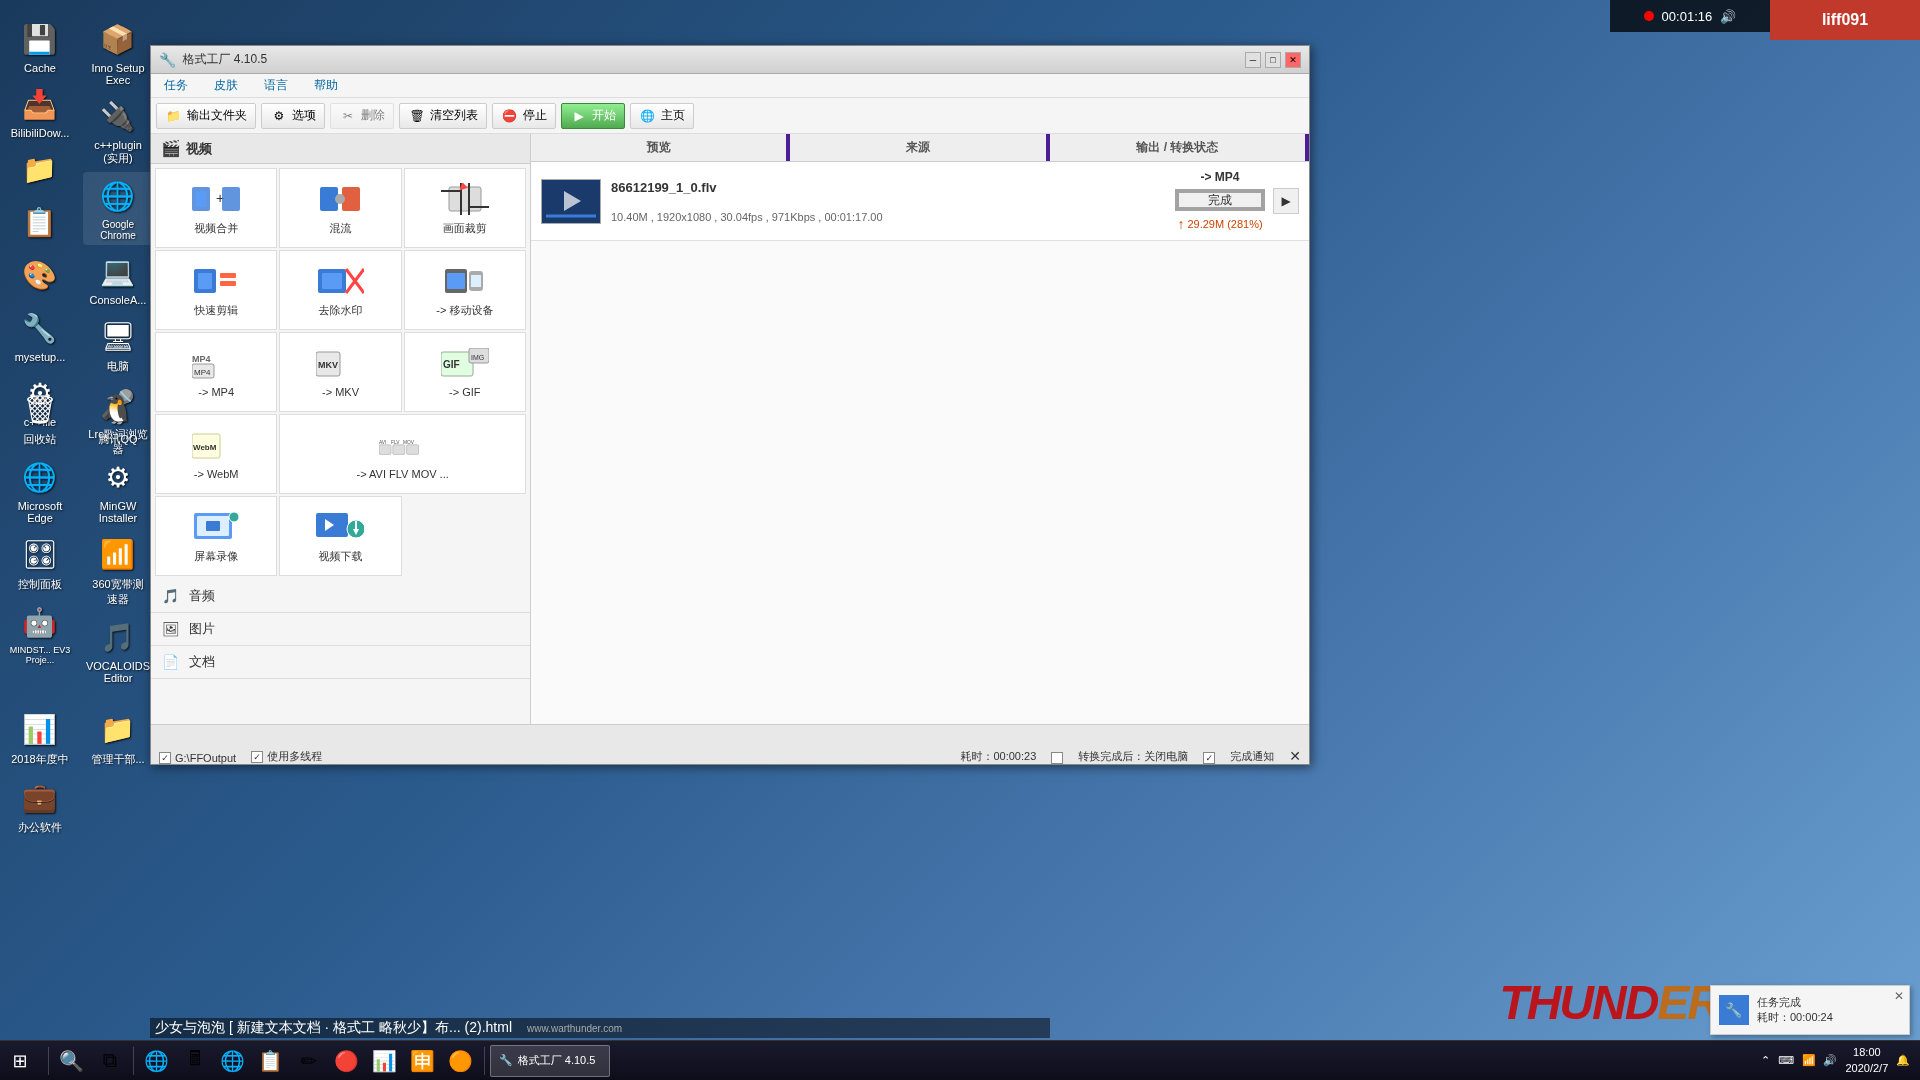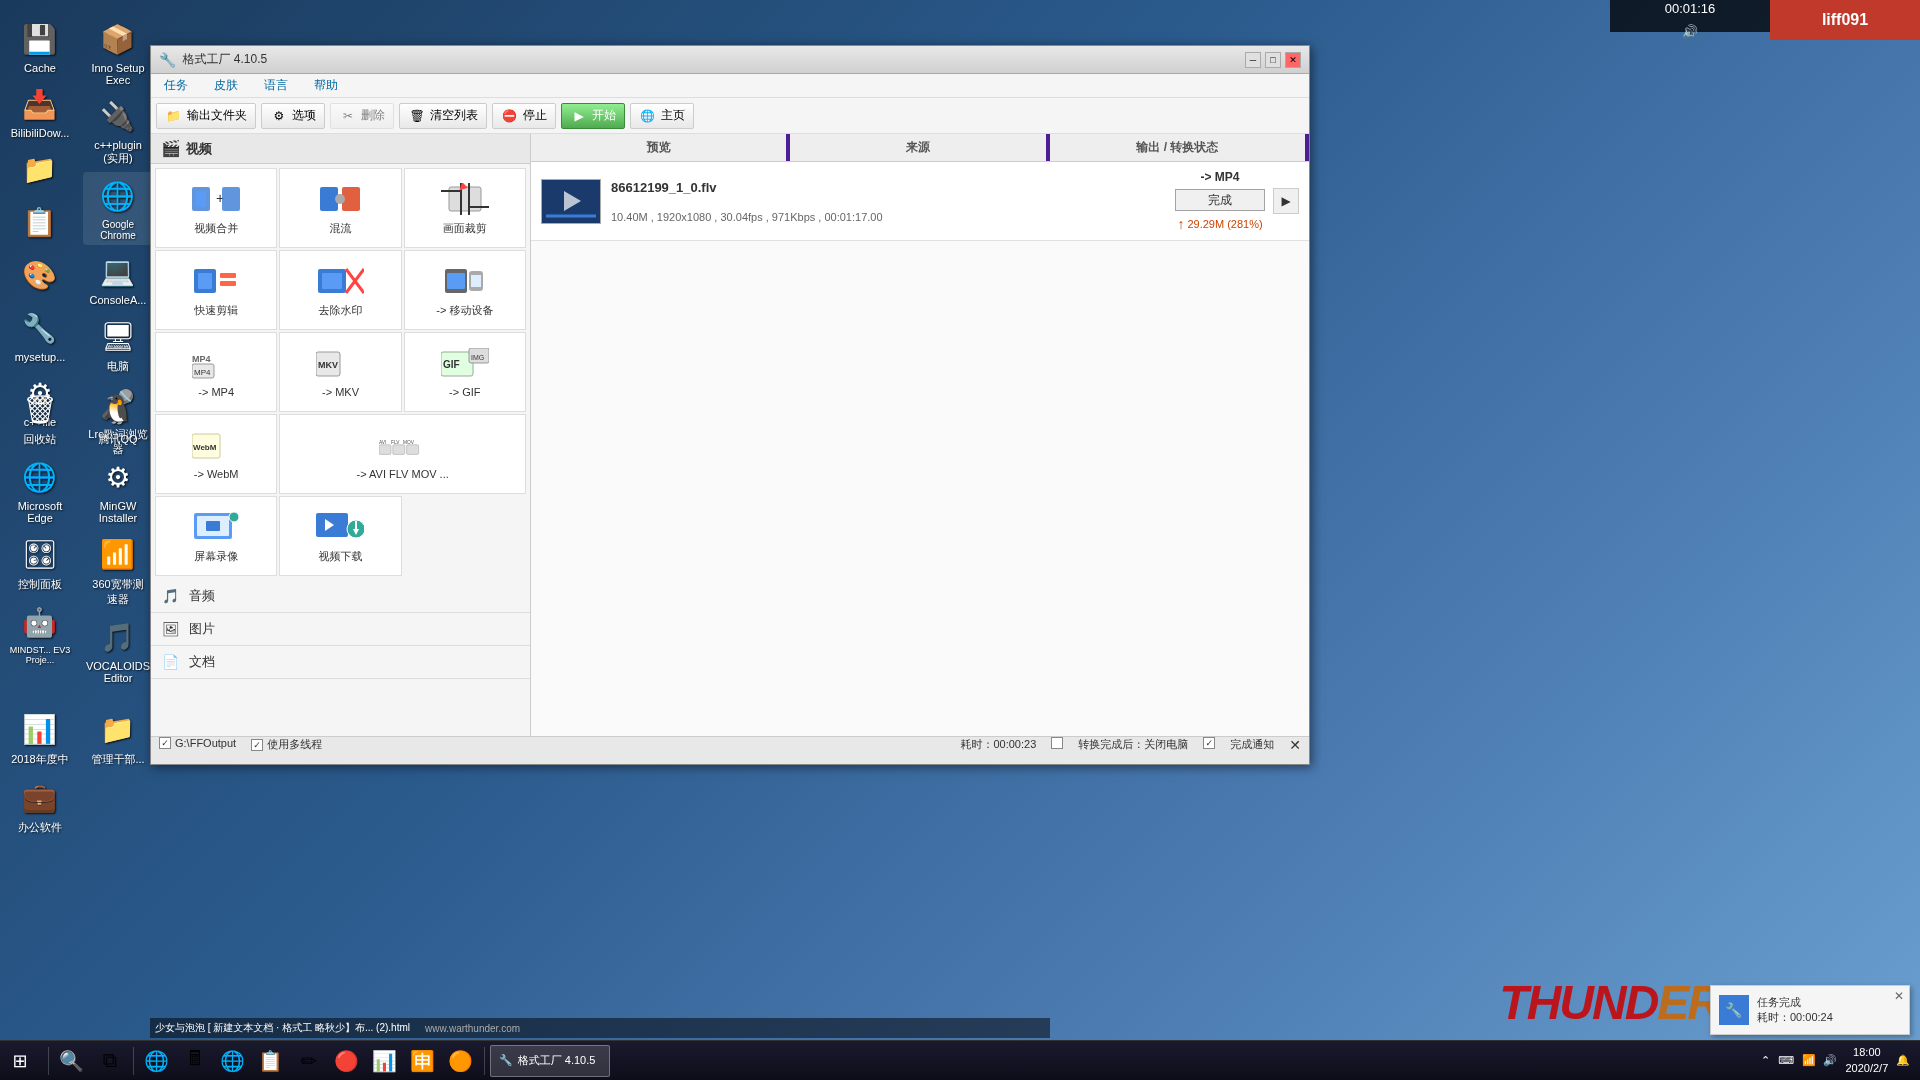--- a/index.html
+++ b/index.html
@@ -30,21 +30,20 @@
       height: 30px;
       background: rgba(0,0,0,0.7);
       display: flex;
       align-items: center;
       justify-content: flex-end;
       padding: 16px 10px;
       gap: 10px;
       color: white;
       font-size: 13px;
       z-index: 100;
-      flex-direction: column;
     }
     .rec-dot {
       width: 10px;
       height: 10px;
       border-radius: 50%;
       background: red;
     }
 
     
     .user-avatar {
@@ -303,21 +302,21 @@
     }
     .convert-arrow {
       color: #333;
       font-size: 12px;
       font-weight: bold;
     }
     .convert-status {
       width: 90px;
       height: 22px;
       background: #f0f0f0;
-      border: 1px solid #a3a3a3;
+      border: 4px solid #a3a3a3;
       display: flex;
       align-items: center;
       justify-content: center;
       font-size: 12px;
       color: #333;
     }
     .convert-size {
       font-size: 11px;
       color: #cc4400;
       display: flex;
@@ -333,25 +332,25 @@
       align-items: center;
       justify-content: center;
       cursor: pointer;
       color: #333;
       font-size: 12px;
       margin-left: 8px;
     }
 
     
     .status-bar {
-      height: 28px;
+      height: 40px;
       background: #e8e8e8;
       border-top: 1px solid #ccc;
       display: flex;
-      align-items: flex-start;
+      align-items: flex-end;
       padding: 0 8px;
       gap: 15px;
       font-size: 11px;
       color: #333;
     }
     .status-item {
       display: flex;
       align-items: center;
       gap: 4px;
     }
@@ -633,21 +632,21 @@
   </div>
 
   <div style="position:absolute;top:700px;left:78px;width:78px;display:flex;flex-direction:column;gap:2px;padding:5px;">
     <div class="desktop-icon">
       <div class="icon-img">📁</div>
       <span>管理干部...</span>
     </div>
   </div>
 
   <div style="position:absolute;bottom:42px;left:150px;width:900px;height:20px;background:rgba(0,0,0,0.5);display:flex;align-items:center;padding:0 5px;gap:5px;z-index:50;">
-    <span style="color:white;font-size:10px;">少女与泡泡 [ 新建文本文档 · 格式工  略秋少】布...  (2).html</span>
+    <span style="color:white;font-size:14px;">少女与泡泡 [ 新建文本文档 · 格式工  略秋少】布...  (2).html</span>
     <span style="color:#aaa;font-size:10px;margin-left:10px;">www.warthunder.com</span>
   </div>
 
   <div class="app-window">
 
     <div class="window-titlebar">
       <div style="display:flex;align-items:center;gap:6px;">
         <span style="font-size:14px;">🔧</span>
         <span class="window-title">格式工厂 4.10.5</span>
       </div>

